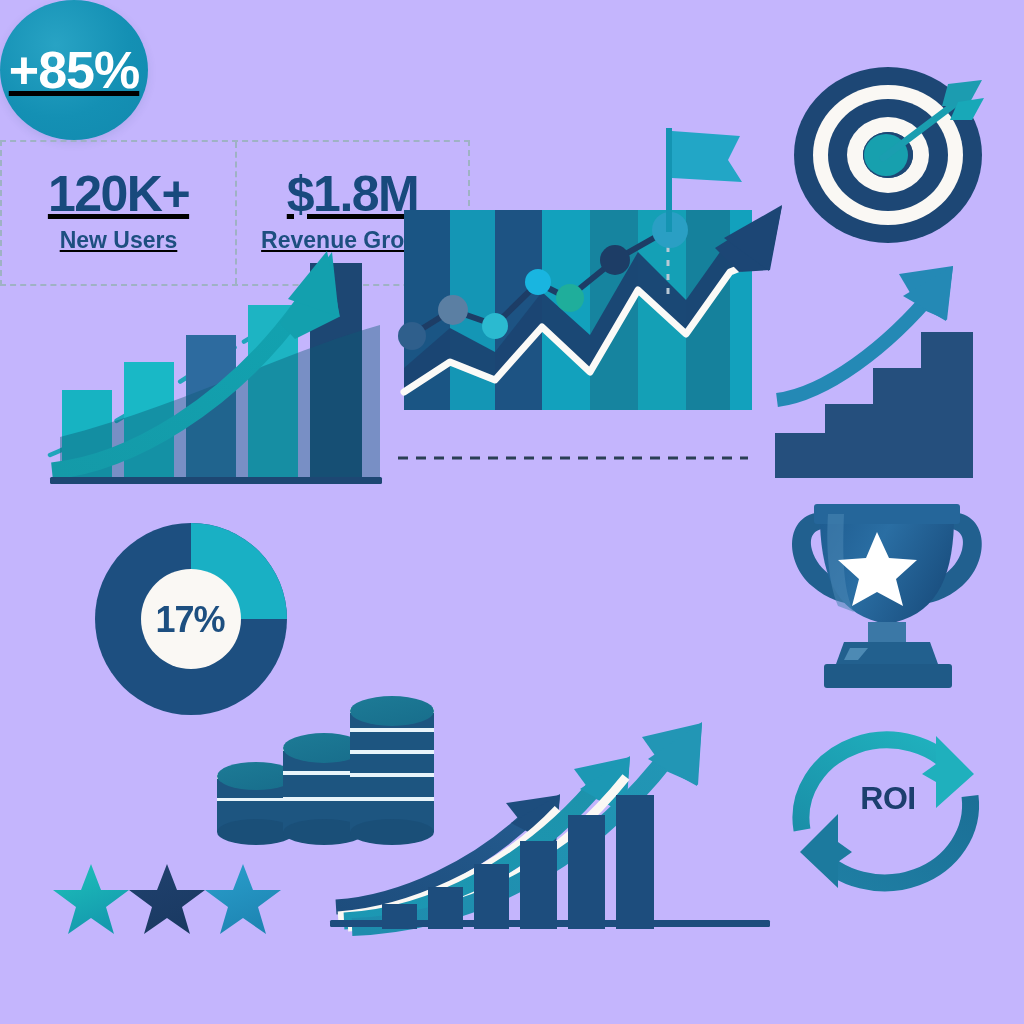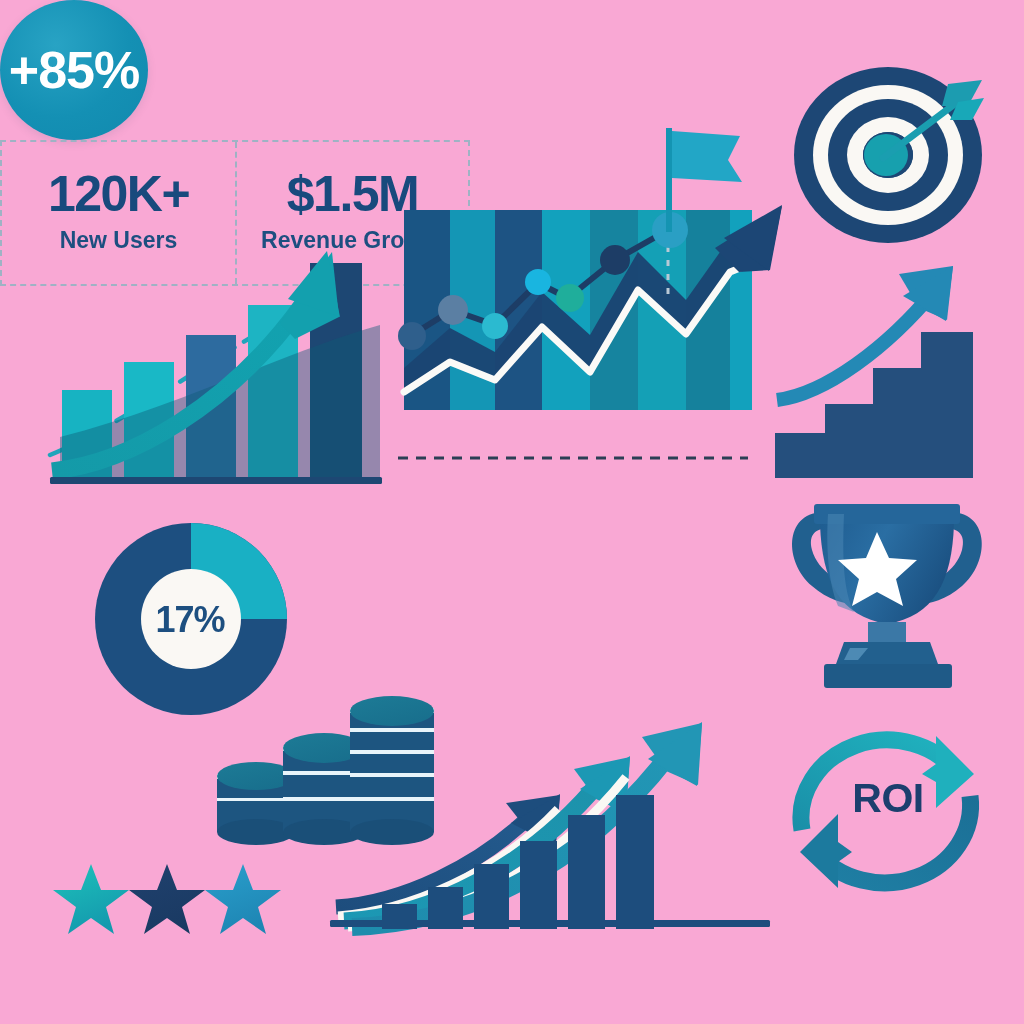--- a/index.html
+++ b/index.html
@@ -11,21 +11,22 @@
   }
   body {
     background: #faf8f4;
     font-family: "Liberation Sans", sans-serif;
     position: relative;
   }
   #canvas {
     position: relative;
     width: 1024px;
     height: 1024px;
-    background: #f9a8d4;
+    background: #c4b5fd;
+    text-decoration: underline;
   }
   .panel { position: absolute; }
 
   
   #badge-85 {
     left: 292px; top: 74px;
     width: 148px; height: 140px;
     border-radius: 50%;
     background: radial-gradient(circle at 38% 32%, #28a3c4 0%, #1490b4 55%, #1189ae 100%);
     display: flex; align-items: center; justify-content: center;
@@ -85,21 +86,21 @@
     letter-spacing: -1px;
   }
 
   
   #roi-label {
     position: absolute;
     left: 818px; top: 770px;
     width: 140px; height: 56px;
     display: flex; align-items: center; justify-content: center;
     color: #1c3f6e;
-    font-size: 41px;
+    font-size: 32px;
     font-weight: bold;
     letter-spacing: -0.5px;
     text-align: right;
   }
   svg { display: block; overflow: visible; }
 </style>
 </head>
 <body>
 
 <div id="canvas">
@@ -266,21 +267,21 @@
     </svg>
   </div>
   <div id="donut-label">17%</div>
 
   <div id="stats-block">
     <div class="stat-cell">
       <div class="stat-value">120K+</div>
       <div class="stat-label">New Users</div>
     </div>
     <div class="stat-cell divided">
-      <div class="stat-value">$1.5M</div>
+      <div class="stat-value">$1.8M</div>
       <div class="stat-label">Revenue Growth</div>
     </div>
   </div>
 
   <div class="panel" style="left:782px; top:500px; width:220px; height:195px;">
     <svg width="220" height="195" viewBox="0 0 220 195">
       <defs>
         <linearGradient id="cupGrad" x1="0" y1="0" x2="1" y2="0.4">
           <stop offset="0%" stop-color="#1f5d91"></stop>
           <stop offset="45%" stop-color="#2a6ea3"></stop>

